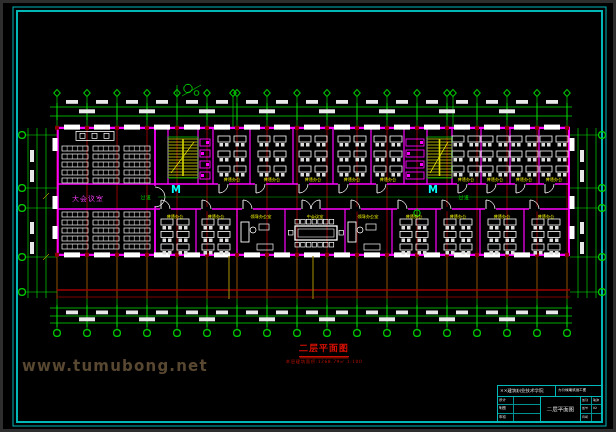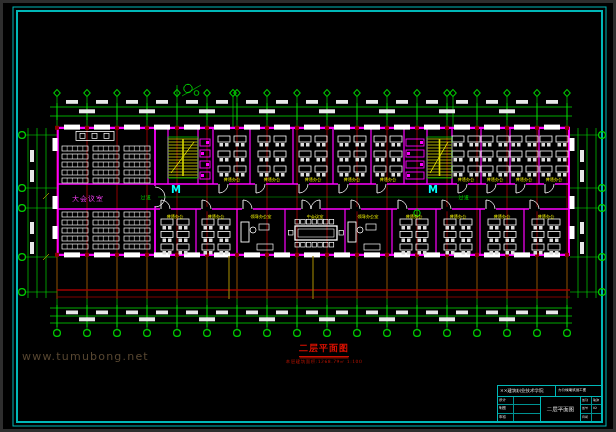--- a/index.html
+++ b/index.html
@@ -12,21 +12,21 @@
   .plan-caption{
     position:absolute;left:276px;top:336px;width:96px;text-align:center;z-index:5;
   }
   .cap-title{
     display:inline-block;color:#e11000;font-size:9px;font-weight:bold;letter-spacing:1px;
     border-bottom:1px solid #cc1000;padding-bottom:1px;box-shadow:0 2px 0 -0.5px #7a0c00;
   }
   .cap-sub{color:#b51300;font-size:4.5px;margin-top:2px;letter-spacing:0.5px;}
   .watermark{position:absolute;left:22px;top:344px;z-index:9;color:#584731;}
   .wm-brand{font-size:45px;font-weight:bold;letter-spacing:2px;line-height:50px;}
-  .wm-site{font-size:11px;font-weight:normal;letter-spacing:1.2px;margin-top:6px;}
+  .wm-site{font-size:15px;font-weight:bold;letter-spacing:1.2px;margin-top:13px;}
   .titleblock{
     position:absolute;left:497px;top:385px;width:105px;height:37px;z-index:6;
     border:1px solid #00b8b8;background:#000;box-sizing:border-box;display:flex;flex-direction:column;
     color:#e8e8e8;
   }
   .tb-row1{display:flex;height:10px;border-bottom:1px solid #00b8b8;}
   .tb-org{flex:1.3;font-size:4.5px;line-height:9px;padding:0 2px;border-right:1px solid #00b8b8;white-space:nowrap;overflow:hidden;}
   .tb-proj{flex:1;font-size:3.5px;line-height:9px;padding:0 2px;white-space:nowrap;overflow:hidden;}
   .tb-row2{display:flex;flex:1;}
   .tb-fields{width:42px;display:flex;flex-direction:column;border-right:1px solid #00b8b8;}

